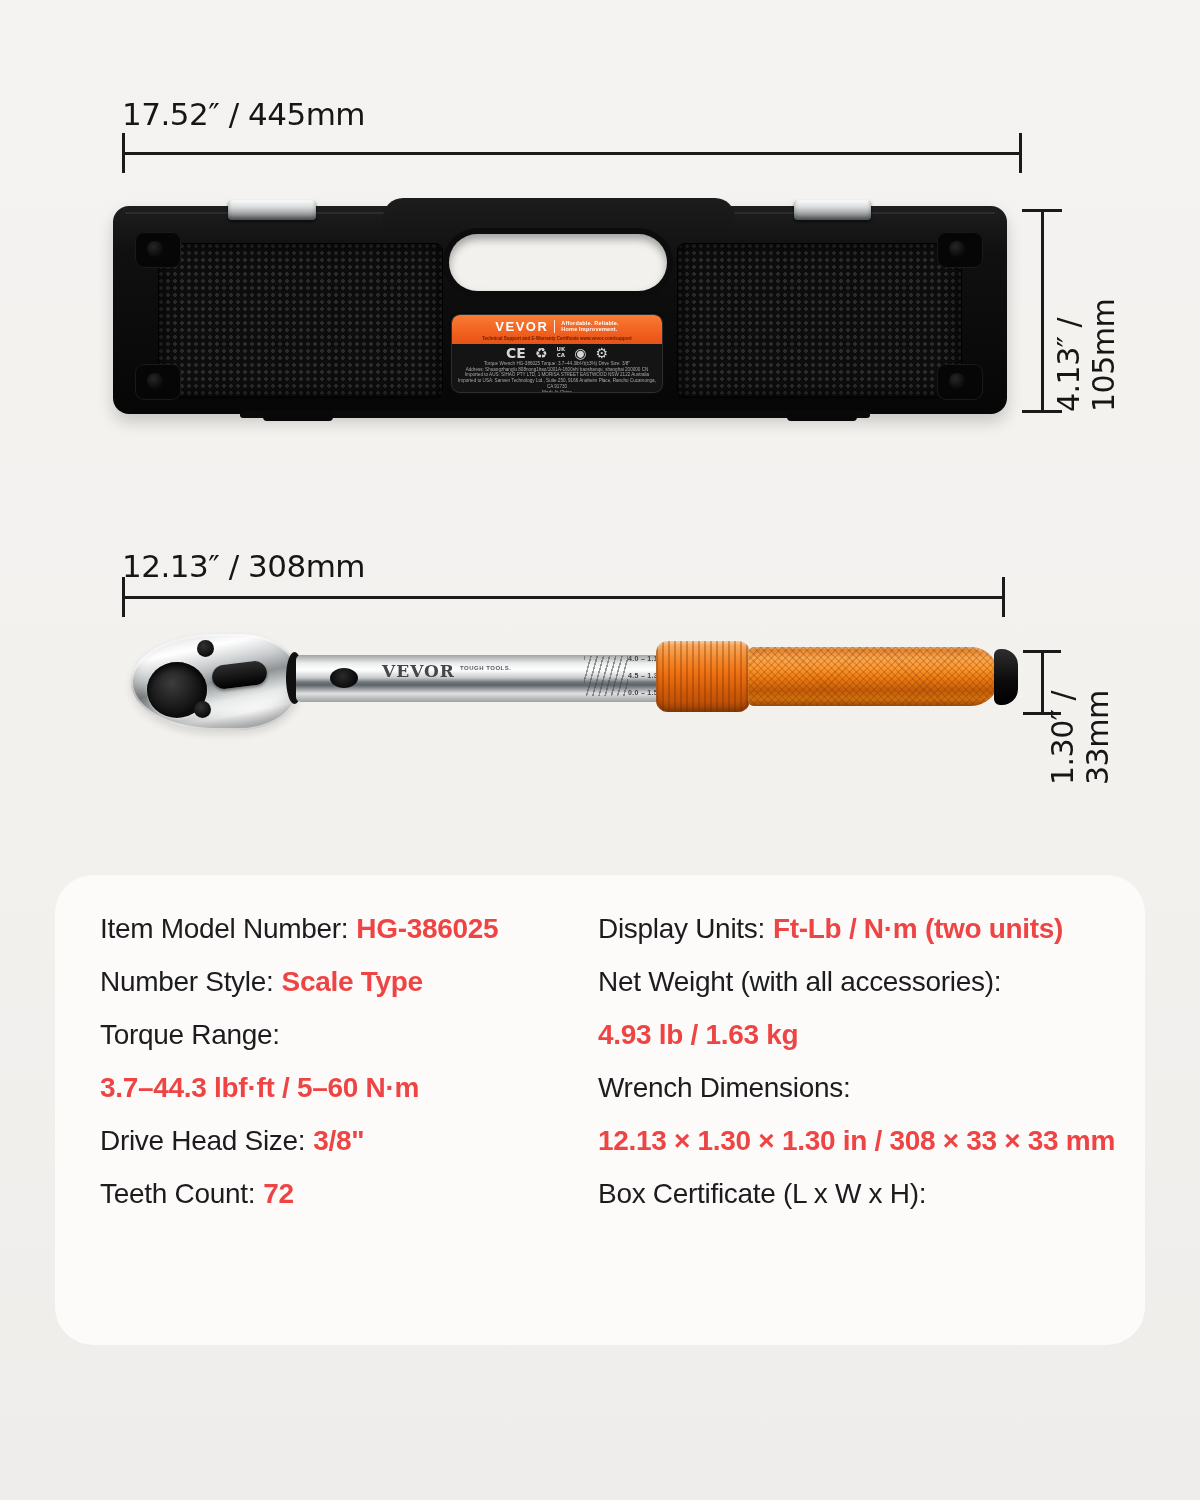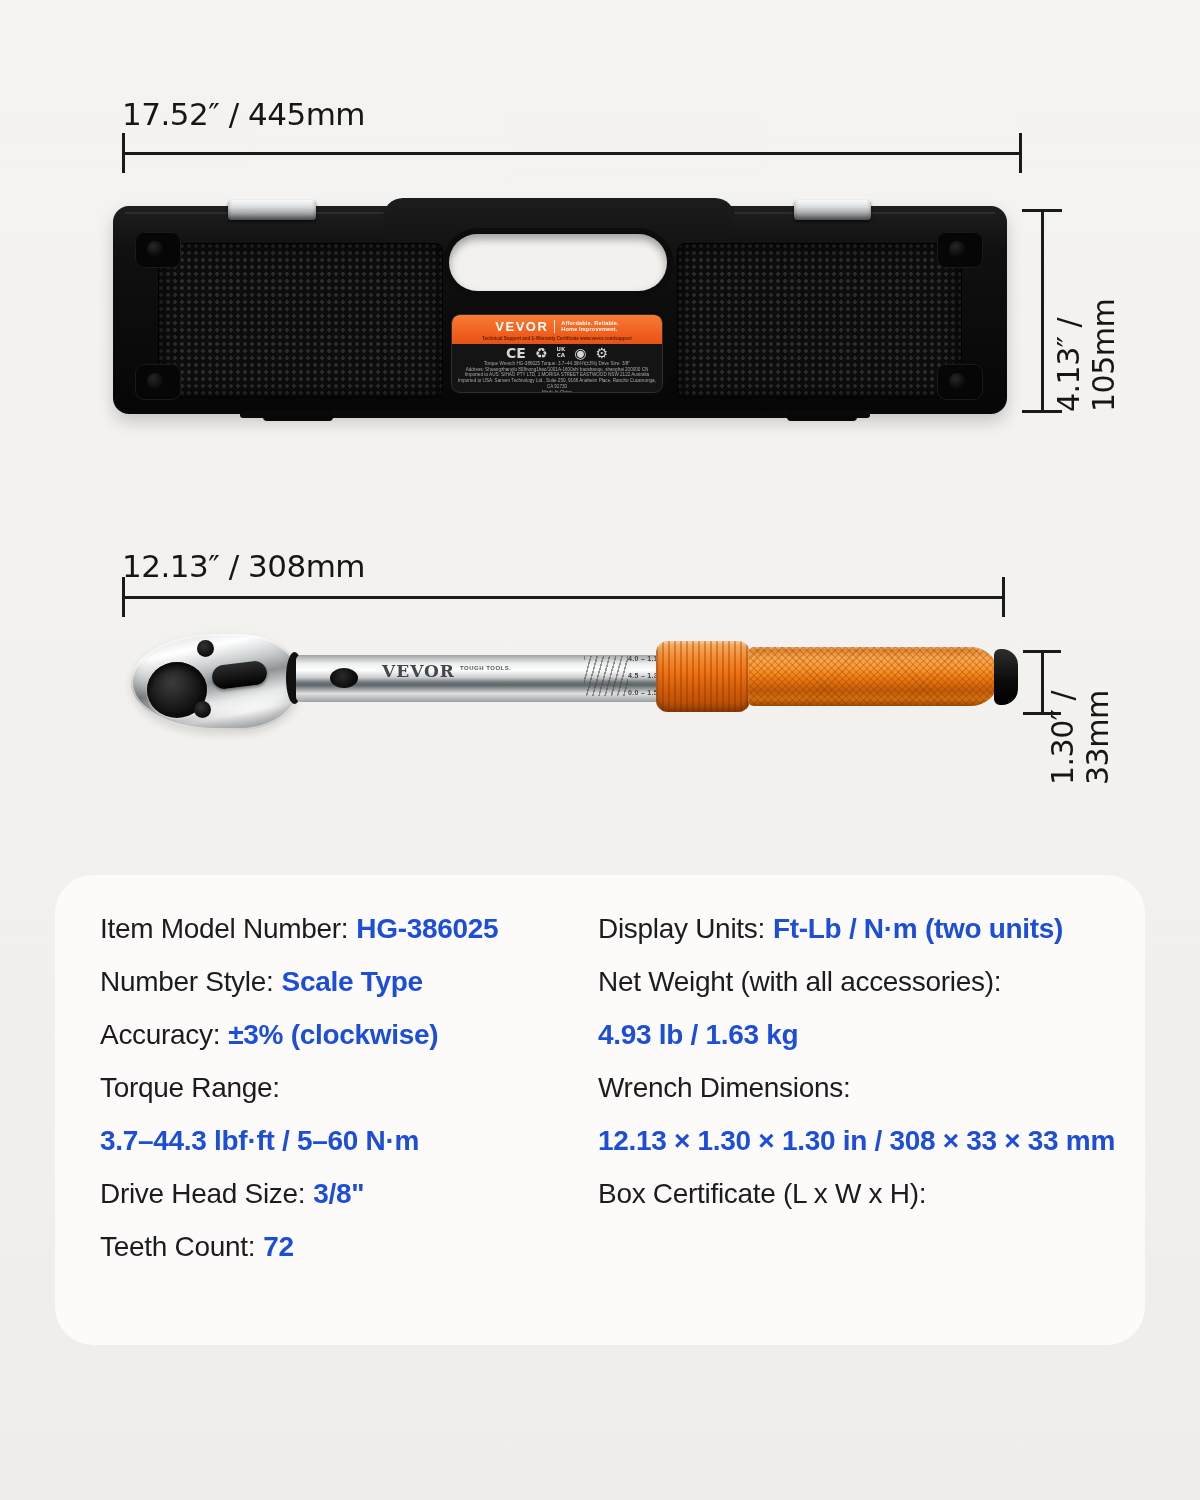--- a/index.html
+++ b/index.html
@@ -120,21 +120,21 @@
     background:linear-gradient(180deg,#2e2e2e 0%,#0c0c0c 55%,#000 100%);}
 
   
   .spec-panel{position:absolute;left:55px;top:875px;width:1090px;height:470px;background:#fcfbfa;border-radius:38px;}
   .spec-col{position:absolute;top:27px;}
   .spec-col-left{left:45px;width:480px;}
   .spec-col-right{left:543px;width:530px;}
   .spec-row{height:53px;line-height:53px;font-size:28px;letter-spacing:-0.3px;white-space:nowrap;}
   .spec-row .lab{color:#1c1c1e;font-weight:400;}
   .spec-row .lab:not(:empty){margin-right:8px;}
-  .spec-row .val{color:#1d4ed8;font-weight:700;}
+  .spec-row .val{color:#ef4444;font-weight:700;}
 </style>
 </head>
 <body>
 
 <div class="stage">
 
   <div>
     <div class="dim-label" style="left:122px;top:96px;width:900px;">17.52″ / 445mm</div>
     <div class="hline" style="left:122px;top:152px;width:900px;"></div>
     <div class="vtick" style="left:122px;top:133px;"></div>
@@ -227,21 +227,20 @@
     <div class="vline" style="left:1041px;top:651px;height:64px;"></div>
     <div class="htick" style="left:1023px;top:650px;width:38px;"></div>
     <div class="htick" style="left:1023px;top:712px;width:38px;"></div>
     <div class="dim-vlabel" style="left:1058px;top:610px;width:44px;height:175px;">1.30″ / 33mm</div>
   </div>
 
   <section class="spec-panel">
     <div class="spec-col spec-col-left">
       <div class="spec-row"><span class="lab">Item Model Number:</span><span class="val">HG-386025</span></div>
       <div class="spec-row"><span class="lab">Number Style:</span><span class="val">Scale Type</span></div>
-      <div class="spec-row"><span class="lab">Accuracy:</span><span class="val">±3% (clockwise)</span></div>
       <div class="spec-row"><span class="lab">Torque Range:</span><span class="val"></span></div>
       <div class="spec-row"><span class="lab"></span><span class="val">3.7–44.3 lbf·ft / 5–60 N·m</span></div>
       <div class="spec-row"><span class="lab">Drive Head Size:</span><span class="val">3/8"</span></div>
       <div class="spec-row"><span class="lab">Teeth Count:</span><span class="val">72</span></div>
     </div>
     <div class="spec-col spec-col-right">
       <div class="spec-row"><span class="lab">Display Units:</span><span class="val">Ft-Lb / N·m (two units)</span></div>
       <div class="spec-row"><span class="lab">Net Weight (with all accessories):</span><span class="val"></span></div>
       <div class="spec-row"><span class="lab"></span><span class="val">4.93 lb / 1.63 kg</span></div>
       <div class="spec-row"><span class="lab">Wrench Dimensions:</span><span class="val"></span></div>

